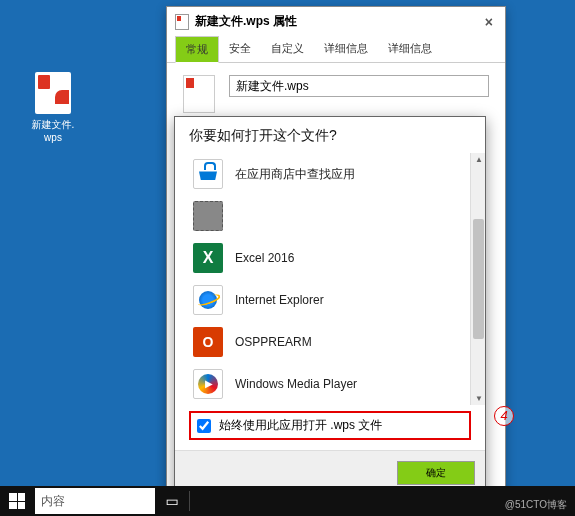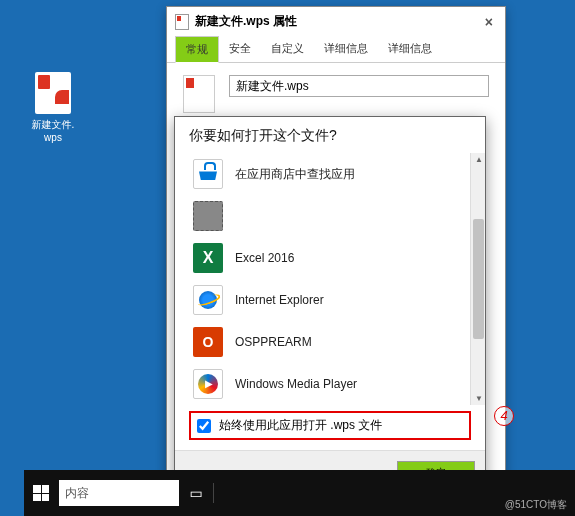--- a/index.html
+++ b/index.html
@@ -49,21 +49,21 @@
 .button-bar { background:#efefef; padding:10px; text-align:right; border-top:1px solid #ddd; }
 .button-bar button { padding:4px 28px; font-size:10px; border:1px solid #999; background:#84cc16; cursor:pointer; }
 
 .scrollbar-fake { position:absolute; top:0; right:0; width:15px; height:100%; background:#f0f0f0; border-left:1px solid #ddd; }
 .scrollbar-fake .thumb{position:absolute;top:26%;left:2px;width:11px;height:48%;background:#c2c2c2;border-radius:2px;}
 .scrollbar-fake .arrow-up{position:absolute;top:2px;left:4px;font-size:8px;color:#666;}
 .scrollbar-fake .arrow-dn{position:absolute;bottom:2px;left:4px;font-size:8px;color:#666;}
 
 .annotation-4 { position:absolute; top:406px; left:494px; width:20px; height:20px; border:1.5px solid #d00; border-radius:50%; color:#d00; font-size:13px; text-align:center; line-height:18px; font-style:italic; background:rgba(255,255,255,.6); }
 
-.taskbar { position:absolute; bottom:0; left:0; right:0; height:46px; background:#101010; display:flex; align-items:center;margin-left:24px; }
+.taskbar { position:absolute; bottom:0; left:0; right:0; height:30px; background:#101010; display:flex; align-items:center; }
 .taskbar .start { width:34px; height:30px; display:flex; align-items:center; justify-content:center; }
 .win-logo{width:16px;height:16px;display:grid;grid-template:1fr 1fr/1fr 1fr;gap:1px;}
 .win-logo span{background:white;}
 .taskbar .search { background:white; height:26px; width:120px; display:flex; align-items:center; padding:0 6px; font-size:12px; color:#555; margin-left:1px; }
 .taskbar .task-btn { width:34px; height:30px; display:flex; align-items:center; justify-content:center; color:white; font-size:14px; }
 .taskbar .divider{width:1px;height:20px;background:#444;}
 
 .watermark { position:absolute; bottom:4px; right:8px; color:rgba(200,200,200,.85); font-size:10px; font-family:sans-serif; }
 </style>
 </head>

